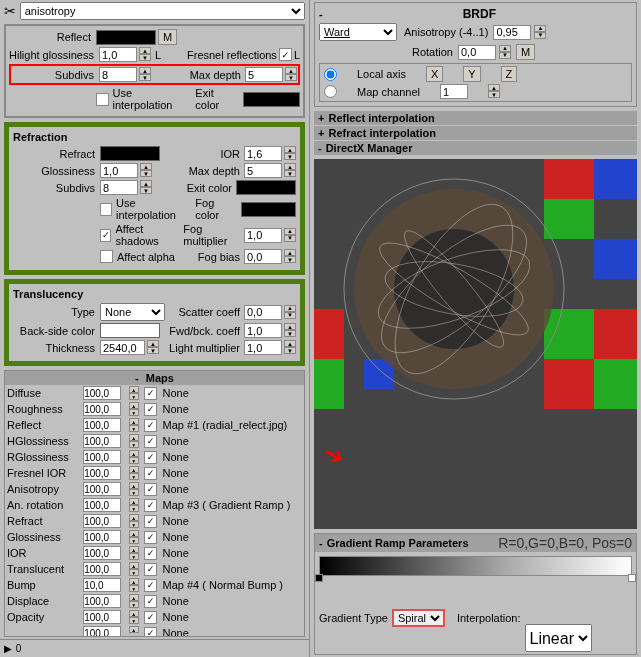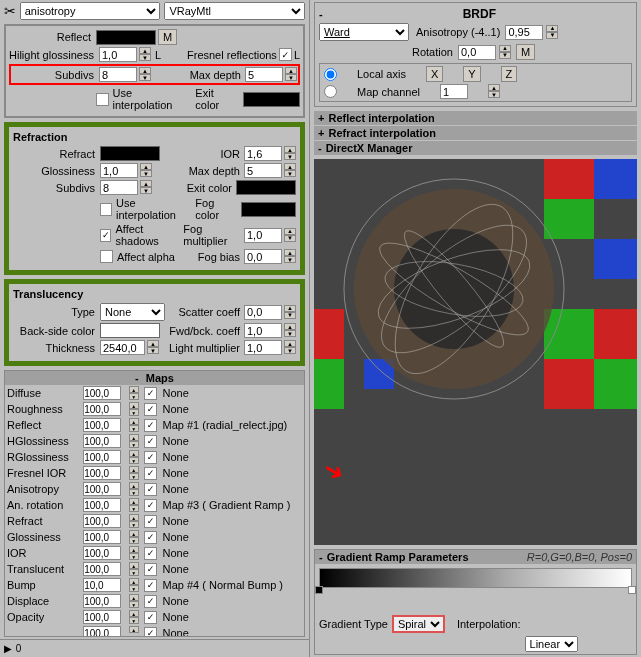--- a/index.html
+++ b/index.html
@@ -199,21 +199,21 @@
       background: #c0c0c0;
     }
     .brdf-row {
       display: flex;
       align-items: center;
       margin-bottom: 3px;
       gap: 3px;
     }
 
     .brdf-select {
-      width: 90px;
+      width: 78px;
       height: 18px;
       font-size: 11px;
       text-decoration: underline;
     }
 
     .brdf-num {
       width: 38px;
       height: 15px;
       font-size: 11px;
       border: 1px solid #888;
@@ -274,23 +274,20 @@
   </style>
 </head>
 <body>
 
 <div class="left-panel">
 
   <div class="header-row">
     <span style="font-size:14px;">✂</span>
     <select>
       <option>anisotropy</option>
-    </select>
-    <select>
-      <option>VRayMtl</option>
     </select>
   </div>
 
   <div class="section" style="border:2px solid #888; padding:3px;">
     <div class="row">
       <span class="label">Reflect</span>
       <div class="color-box"></div>
       <button class="btn">M</button>
     </div>
     <div class="row">
@@ -828,35 +825,35 @@
     </svg>
     
     <div style="position:absolute; bottom:60px; left:10px; color:red; font-size:24px; transform: rotate(30deg);">➜</div>
   </div>
 
   <div class="gradient-section">
     <div style="display:flex; align-items:center; background:#a0a0a0; margin:-2px -4px 2px -4px; padding:1px 4px;">
       <span style="margin-right:4px; font-weight:bold; cursor:pointer;">-</span>
       <span style="font-size:11px; font-weight:bold;">Gradient Ramp Parameters</span>
       <span style="flex:1"></span>
-      <span style="font-size:11px; color:#333;font-style:italic;">R=0,G=0,B=0, Pos=0</span>
+      <span style="font-size:14px; color:#333;">R=0,G=0,B=0, Pos=0</span>
     </div>
 
     <div style="position:relative; margin: 4px 0 8px 0;">
       <div style="width:100%; height:20px; background: linear-gradient(to right, #000 0%, #555 30%, #aaa 60%, #fff 100%); border:1px solid #888;"></div>
 
       <div style="position:absolute; bottom:-6px; left:0; width:8px; height:8px; background:#000; border:1px solid #888; transform:translateX(-50%);"></div>
       <div style="position:absolute; bottom:-6px; right:0; width:8px; height:8px; background:#fff; border:1px solid #888; transform:translateX(50%);"></div>
     </div>
 
     <div class="gradient-controls">
       <span style="font-size:11px;">Gradient Type</span>
       <select style="font-size:11px; height:18px; border:2px solid #e05050;">
         <option>Spiral</option>
       </select>
       <span style="font-size:11px; margin-left:8px;">Interpolation:</span>
-      <select style="font-size:11px; height:16px;margin-top:40px;">
+      <select style="font-size:16px; height:28px;margin-top:40px;">
         <option>Linear</option>
       </select>
     </div>
   </div>
 
 </div>
 
 </body></html>

